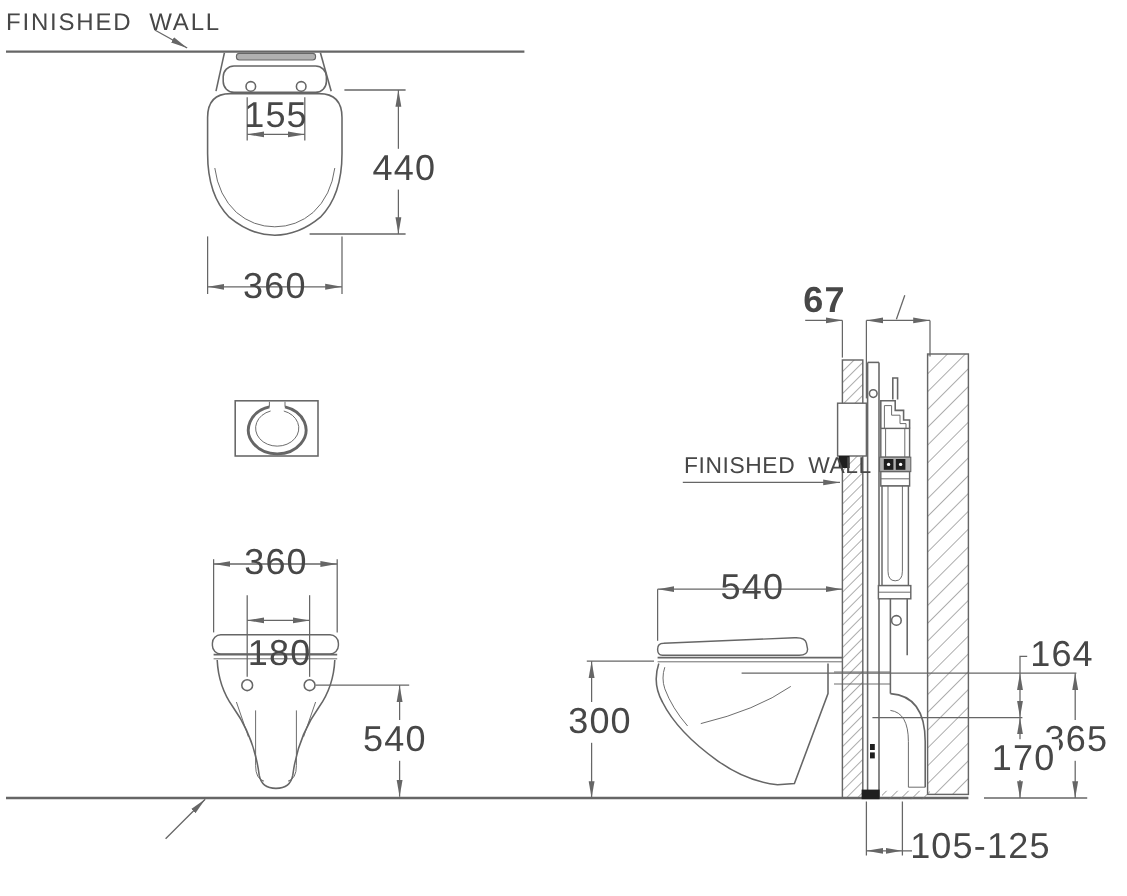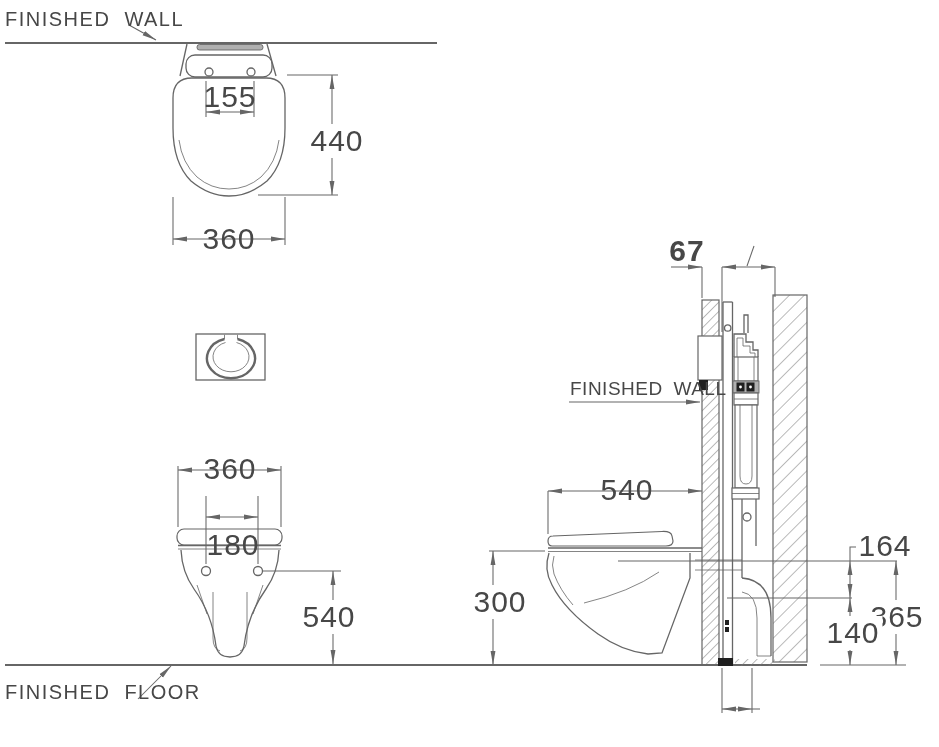--- a/index.html
+++ b/index.html
@@ -182,30 +182,30 @@
 
     <line class="dl" x1="722" y1="668" x2="722" y2="713"></line>
     <line class="dl" x1="752" y1="668" x2="752" y2="713"></line>
     <line class="dl" x1="722" y1="709" x2="752" y2="709" marker-start="url(#arr)" marker-end="url(#arr)"></line>
     <line class="dl" x1="752" y1="709" x2="760" y2="709"></line>
   </g>
 </svg>
 
 <div class="txt lbl" style="left:5px;top:8px;">FINISHED WALL</div>
 <div class="txt lbl2" style="left:570px;top:378px;">FINISHED WALL</div>
-<div class="txt lbl" style="left:5px;top:681px;">FINISHED FLOOR</div>
 
 <div class="txt dim" style="left:230px;top:97px;">155</div>
 <div class="txt dim bgw" style="left:337px;top:141px;">440</div>
 <div class="txt dim" style="left:229px;top:239px;">360</div>
 
 <div class="txt dim" style="left:230px;top:469px;">360</div>
 <div class="txt dim" style="left:233px;top:501px;margin-top:44px;">180</div>
 <div class="txt dim bgw" style="left:329px;top:617px;">540</div>
 
 <div class="txt dim" style="left:627px;top:490px;">540</div>
 <div class="txt dim bgw" style="left:500px;top:602px;">300</div>
 <div class="txt dim" style="left:687px;top:251px;font-weight:bold;">67</div>
 <div class="txt dim" style="left:885px;top:546px;">164</div>
 <div class="txt dim bgw" style="left:897px;top:617px;">365</div>
-<div class="txt dim bgw" style="left:853px;top:633px;">140</div>
+<div class="txt dim bgw" style="left:853px;top:633px;">170</div>
+<div class="txt dim" style="left:817px;top:706px;">105-125</div>
 
 </div>
 
 </body></html>

